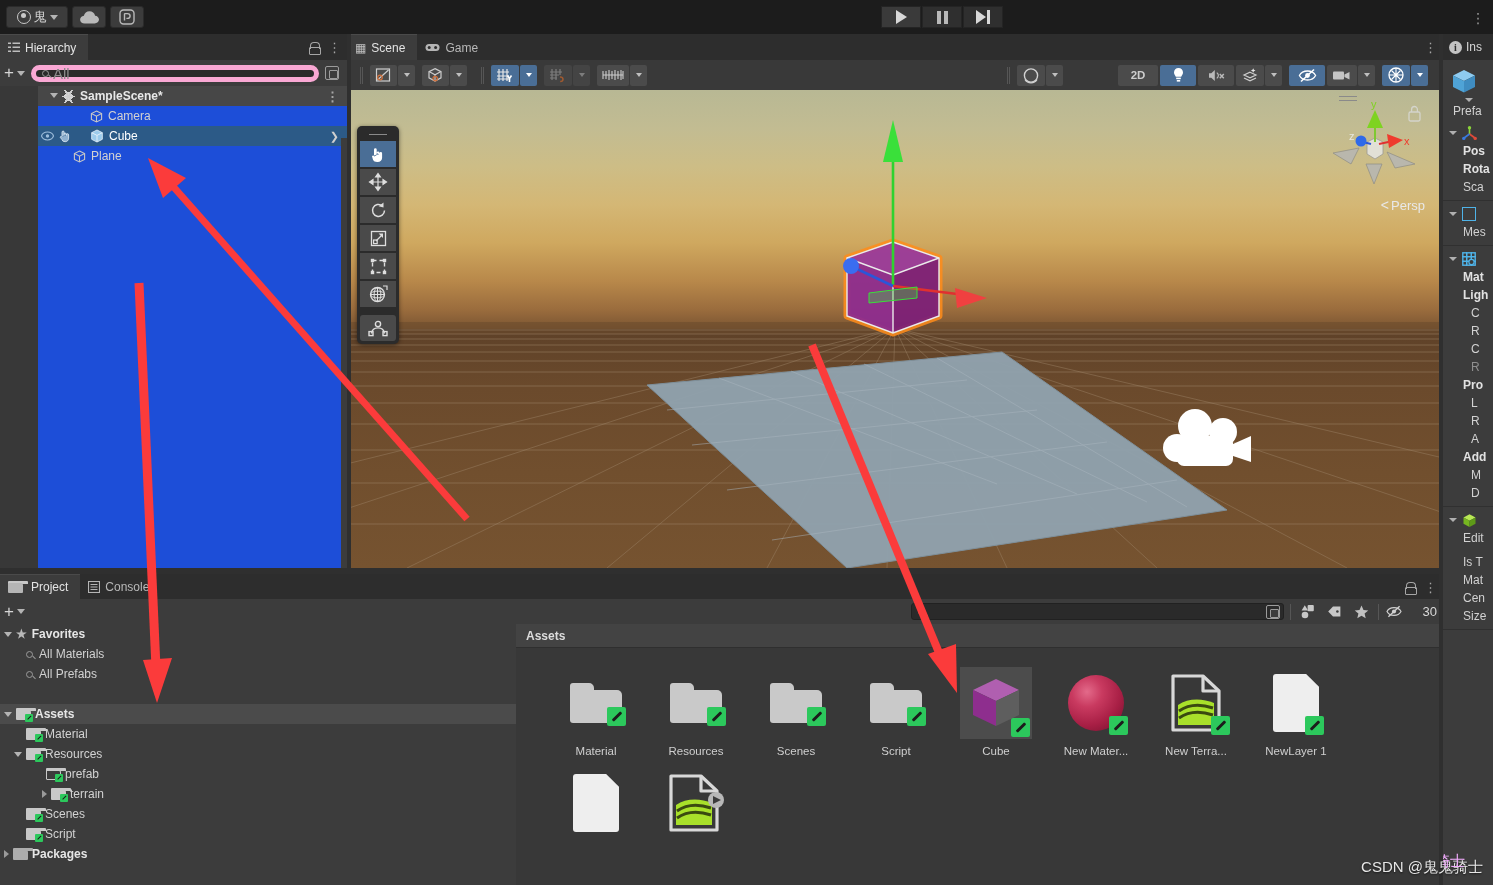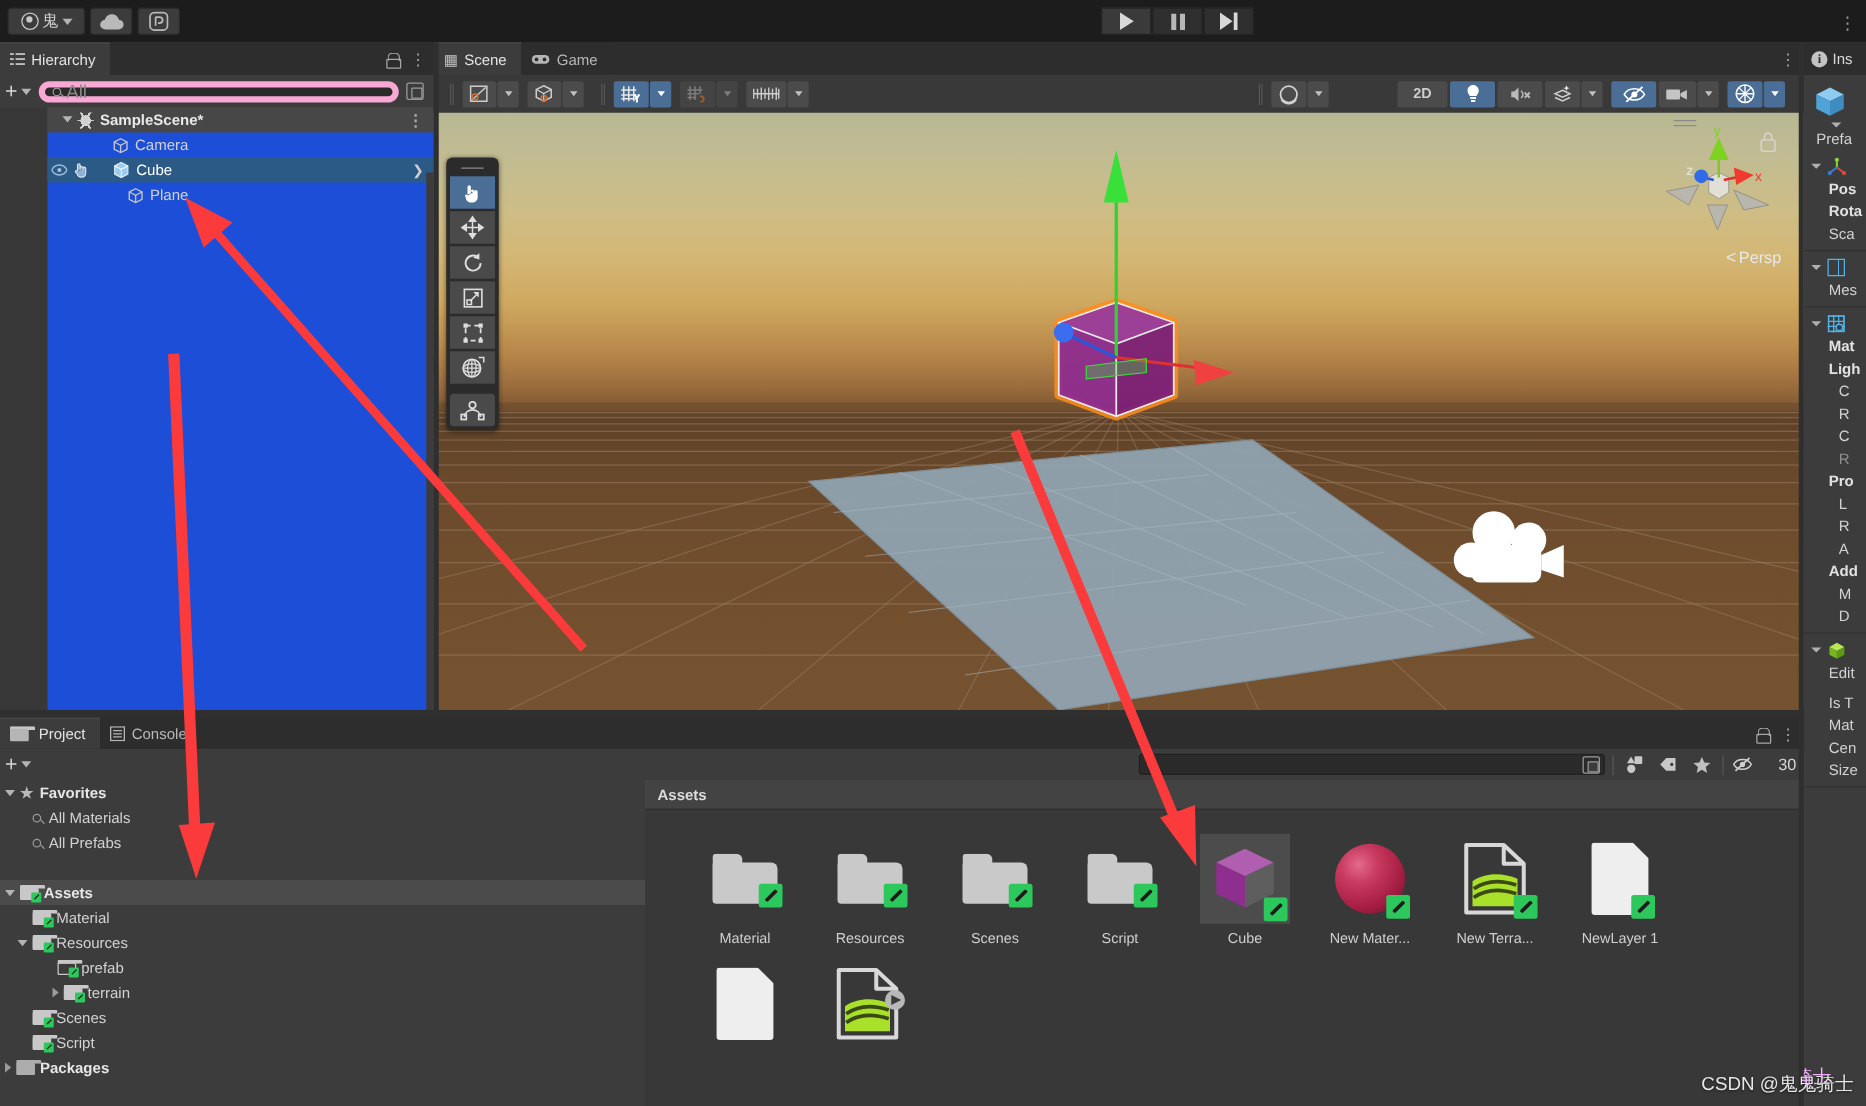--- a/index.html
+++ b/index.html
@@ -413,21 +413,21 @@
       <span class="cube-ico-blue" style="margin-right:5px">
         <svg width="14" height="14" viewBox="0 0 14 14">
             <path d="M7 1 12.3 3.7v6.6L7 13 1.7 10.3V3.7z" fill="#9ccbec" stroke="#dceaf6" stroke-width=".9"></path>
             <path d="M1.7 3.7 7 6.4l5.3-2.7M7 6.4V13" fill="none" stroke="#e8f2fa" stroke-width=".9"></path>
           </svg>
       </span>
       <span>Cube</span>
       <span class="chev-rt">❯</span>
     </div>
 
-    <div class="h-row" style="padding-left:64px">
+    <div class="h-row" style="padding-left:35px">
       <span class="cube-ico-wire">
         <svg width="13" height="13" viewBox="0 0 13 13">
             <path d="M6.5 1 11.6 3.6v5.8L6.5 12 1.4 9.4V3.6z" fill="none" stroke="#c7c7c7" stroke-width="1.1"></path>
             <path d="M1.4 3.6 6.5 6.2l5.1-2.6M6.5 6.2V12" fill="none" stroke="#c7c7c7" stroke-width="1.1"></path>
           </svg>
       </span>
       <span>Plane</span>
     </div>
     <div id="h-tree-scrollbar"></div>
   </div>

